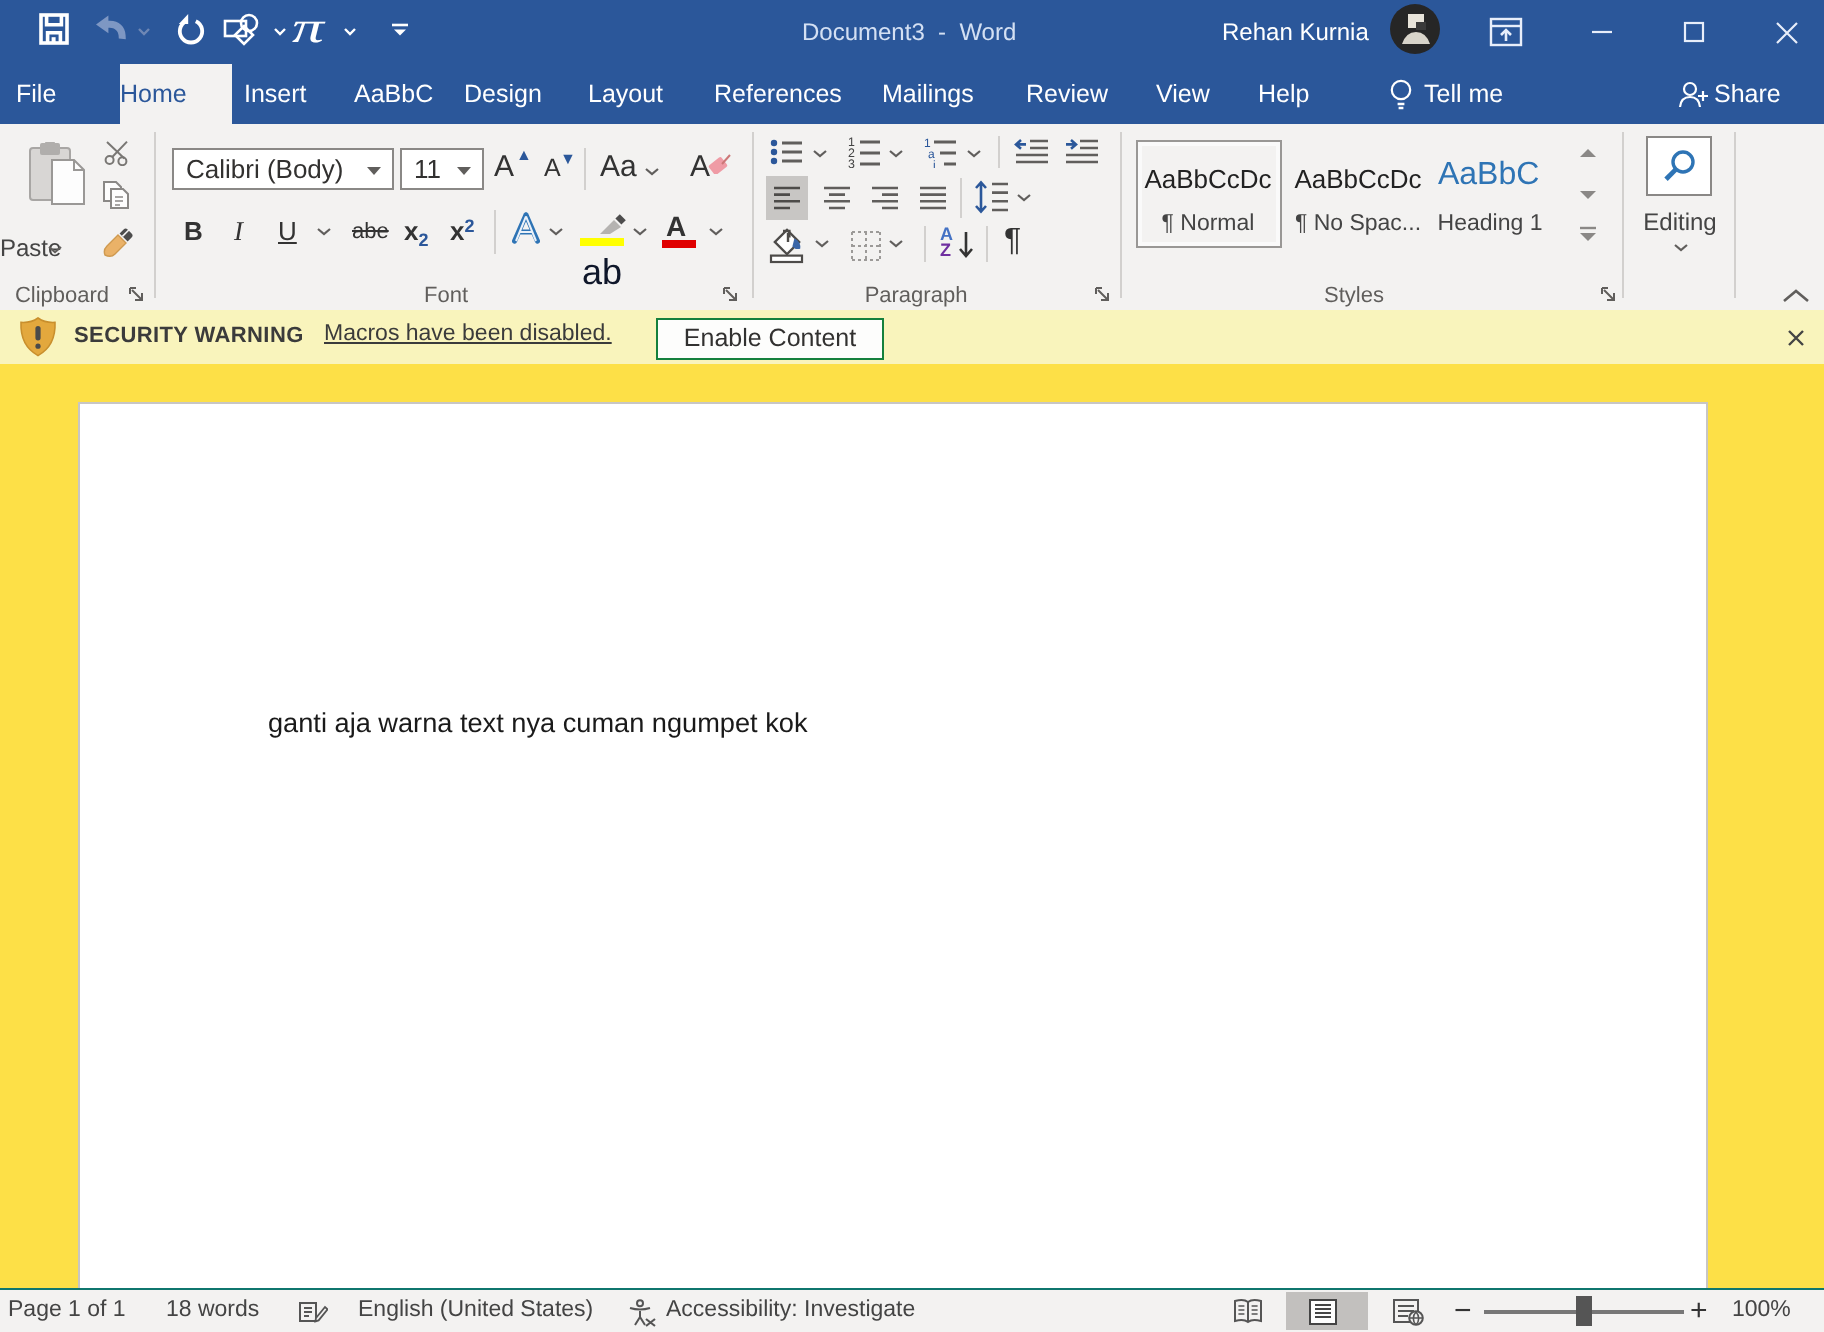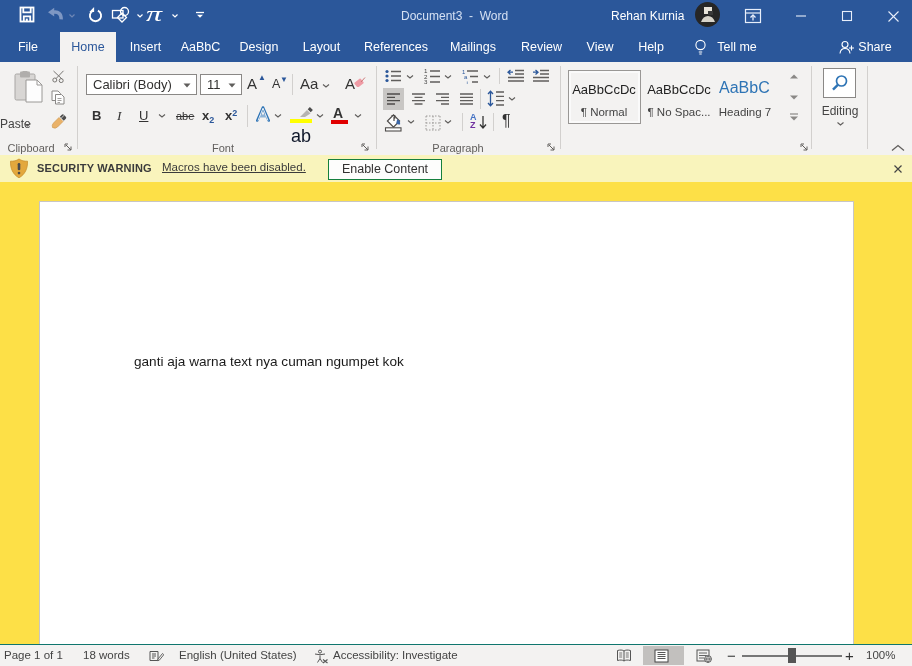--- a/index.html
+++ b/index.html
@@ -7,21 +7,21 @@
 body { font-family:"Liberation Sans", sans-serif; position:relative; background:#e8e8e8; }
 .abs { position:absolute; }
 
 
 #titlebar { position:absolute; left:0; top:0; width:912px; height:32px; background:#2b579a; }
 .ttext { position:absolute; top:0; height:32px; line-height:32px; color:#d4e0f3; font-size:12px; }
 .wbtn { position:absolute; top:0; width:46px; height:32px; display:flex; align-items:center; justify-content:center; }
 
 
 #tabrow { position:absolute; left:0; top:32px; width:912px; height:30px; background:#2b579a; }
-.tab { position:absolute; top:0; height:30px; line-height:30px; color:#ffffff; font-size:12.5px; text-align:center; }
+.tab { position:absolute; top:0; height:30px; line-height:30px; color:#ffffff; font-size:12.5px; }
 .tab.active { background:#f3f2f1; color:#2b579a; }
 
 
 #ribbon { position:absolute; left:0; top:62px; width:912px; height:93px; background:#f3f2f1; }
 .gsep { position:absolute; top:4px; width:1px; height:83px; background:#d2d0ce; }
 .glabel { position:absolute; top:79px; height:14px; line-height:14px; font-size:11px; color:#605e5c; text-align:center; }
 .combo { position:absolute; background:#fff; border:1px solid #8a8886; color:#323130; font-size:13px; }
 .ribtxt { color:#444; }
 
 
@@ -326,32 +326,33 @@
     <path d="M1 1 h3 M1 1 v3 M2 2 l5 5 M7 3.5 V7 H3.5"></path>
   </svg>
   <div class="gsep" style="left:560px;"></div>
 
   <div class="abs" style="left:568px;top:8px;width:73px;height:54px;border:1px solid #999795;background:#f3f2f1;box-shadow:inset 0 0 0 2px #fafafa;"></div>
   <div class="abs" style="left:566px;top:20px;width:76px;text-align:center;font-size:13px;color:#222;">AaBbCcDc</div>
   <div class="abs" style="left:566px;top:44px;width:76px;text-align:center;font-size:11.5px;color:#444;">¶ Normal</div>
   <div class="abs" style="left:644px;top:20px;width:70px;text-align:center;font-size:13px;color:#222;">AaBbCcDc</div>
   <div class="abs" style="left:644px;top:44px;width:70px;text-align:center;font-size:11.5px;color:#444;">¶ No Spac...</div>
   <div class="abs" style="left:712px;top:17px;width:66px;text-align:center;font-size:16px;color:#2e74b5;">AaBbC </div>
-  <div class="abs" style="left:712px;top:44px;width:66px;text-align:center;font-size:11.5px;color:#444;">Heading 7</div>
+  <div class="abs" style="left:712px;top:44px;width:66px;text-align:center;font-size:11.5px;color:#444;">Heading 1</div>
 
   <svg class="abs" style="left:789px;top:11px" width="10" height="7" viewBox="0 0 10 7">
       <path d="M1 5.5 L5 1.5 L9 5.5 z" fill="#8a8886"></path>
     </svg>
   <svg class="abs" style="left:789px;top:32px" width="10" height="7" viewBox="0 0 10 7">
       <path d="M1 1.5 L5 5.5 L9 1.5 z" fill="#8a8886"></path>
     </svg>
   <svg class="abs" style="left:789px;top:51px" width="10" height="9" viewBox="0 0 10 9">
       <path d="M1 1 h8" stroke="#8a8886" stroke-width="1.2"></path>
       <path d="M1 3.5 L5 7.5 L9 3.5 z" fill="#8a8886"></path>
     </svg>
+  <div class="glabel" style="left:562px;width:230px;">Styles</div>
   <svg class="abs" style="left:800px;top:81px" width="9" height="9" viewBox="0 0 9 9" fill="none" stroke="#605e5c" stroke-width="1">
     <path d="M1 1 h3 M1 1 v3 M2 2 l5 5 M7 3.5 V7 H3.5"></path>
   </svg>
   <div class="gsep" style="left:811px;"></div>
 
   <div class="abs" style="left:823px;top:6px;width:33px;height:30px;background:#fff;border:1px solid #8a8886;"></div>
   <svg class="abs" style="left:831px;top:12px" width="18" height="18" viewBox="0 0 18 18" fill="none" stroke="#2e74b5" stroke-width="1.7">
     <circle cx="10.5" cy="7" r="5"></circle>
     <path d="M6.8 10.8 L2 15.6" stroke-width="2.4"></path>
   </svg>

